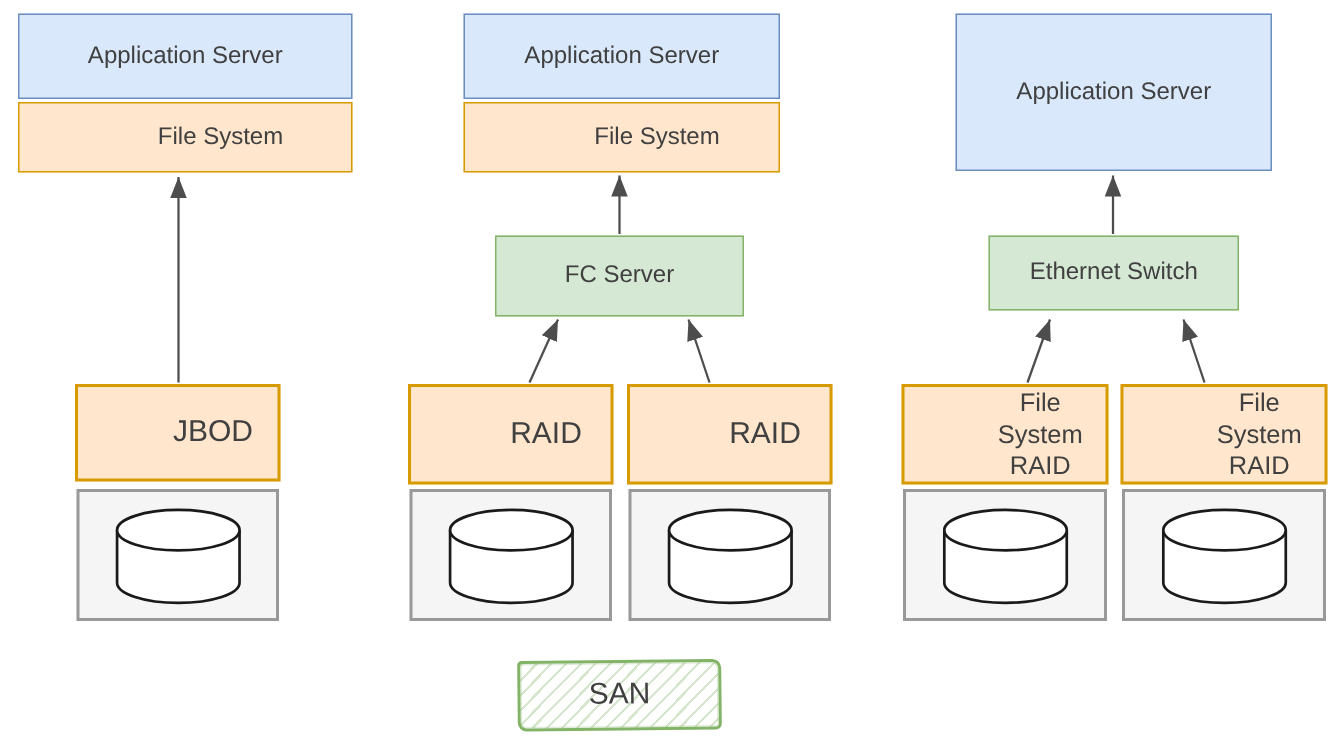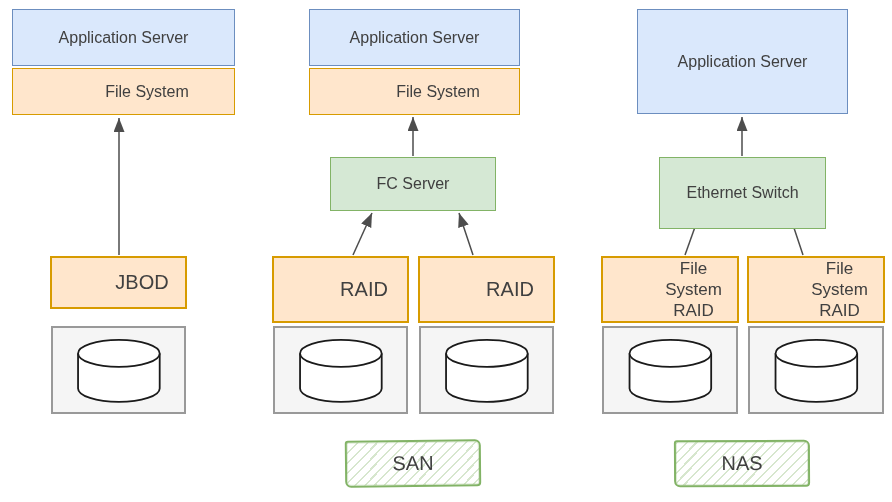--- a/index.html
+++ b/index.html
@@ -101,21 +101,21 @@
     <line class="arrow-line" x1="413" y1="156" x2="413" y2="117" marker-end="url(#ah)"></line>
     <line class="arrow-line" x1="353" y1="255" x2="372" y2="213" marker-end="url(#ah)"></line>
     <line class="arrow-line" x1="473" y1="255" x2="459" y2="213" marker-end="url(#ah)"></line>
     <line class="arrow-line" x1="742" y1="156" x2="742" y2="117" marker-end="url(#ah)"></line>
     <line class="arrow-line" x1="685" y1="255" x2="700" y2="213" marker-end="url(#ah)"></line>
     <line class="arrow-line" x1="803" y1="255" x2="789" y2="213" marker-end="url(#ah)"></line>
   </svg>
 
   <div class="node blue" style="left:12px; top:9px; width:223px; height:57px;">Application Server</div>
   <div class="node orange" style="left:12px; top:68px; width:223px; height:47px;">File System</div>
-  <div class="node orange big" style="left:50px; top:256px; width:137px; height:53px;">JBOD</div>
+  <div class="node orange big" style="left:50px; top:256px; width:137px; height:65px;">JBOD</div>
   <div class="disk-box" style="left:51px; top:326px; width:135px; height:88px;">
     <svg viewBox="0 0 135 88" preserveAspectRatio="xMidYMid meet">
       <path class="disk-shape" d="M22,25 L22,64 A45.5,15 0 0 0 113,64 L113,25"></path>
       <ellipse class="disk-shape" cx="67.5" cy="25" rx="45.5" ry="15"></ellipse>
     </svg>
   </div>
 
   <div class="node blue" style="left:309px; top:9px; width:211px; height:57px;">Application Server</div>
   <div class="node orange" style="left:309px; top:68px; width:211px; height:47px;">File System</div>
   <div class="node green" style="left:330px; top:157px; width:166px; height:54px;">FC Server</div>
@@ -129,32 +129,31 @@
   </div>
   <div class="disk-box" style="left:419px; top:326px; width:135px; height:88px;">
     <svg viewBox="0 0 135 88" preserveAspectRatio="xMidYMid meet">
       <path class="disk-shape" d="M22,25 L22,64 A45.5,15 0 0 0 113,64 L113,25"></path>
       <ellipse class="disk-shape" cx="67.5" cy="25" rx="45.5" ry="15"></ellipse>
     </svg>
   </div>
   <div class="sketch-label" style="left:345px; top:440px; width:136px; height:47px; transform:rotate(-0.6deg);">SAN</div>
 
   <div class="node blue" style="left:637px; top:9px; width:211px; height:105px;">Application Server</div>
-  <div class="node green" style="left:659px; top:157px; width:167px; height:72px;">Ethernet Switch</div>
+  <div class="node green" style="left:659px; top:157px; width:167px; height:50px;">Ethernet Switch</div>
   <div class="node orange two-line" style="left:601px; top:256px; width:138px; height:67px;">File System
 RAID</div>
   <div class="node orange two-line" style="left:747px; top:256px; width:138px; height:67px;">File System
 RAID</div>
   <div class="disk-box" style="left:602px; top:326px; width:136px; height:88px;">
     <svg viewBox="0 0 135 88" preserveAspectRatio="xMidYMid meet">
       <path class="disk-shape" d="M22,25 L22,64 A45.5,15 0 0 0 113,64 L113,25"></path>
       <ellipse class="disk-shape" cx="67.5" cy="25" rx="45.5" ry="15"></ellipse>
     </svg>
   </div>
   <div class="disk-box" style="left:748px; top:326px; width:136px; height:88px;">
     <svg viewBox="0 0 135 88" preserveAspectRatio="xMidYMid meet">
       <path class="disk-shape" d="M22,25 L22,64 A45.5,15 0 0 0 113,64 L113,25"></path>
       <ellipse class="disk-shape" cx="67.5" cy="25" rx="45.5" ry="15"></ellipse>
     </svg>
   </div>
-  <div class="sketch-label" style="left:674px; top:440px; width:136px; height:47px; transform:rotate(-0.3deg);">NAS</div>
 
 </div>
 
 </body></html>

